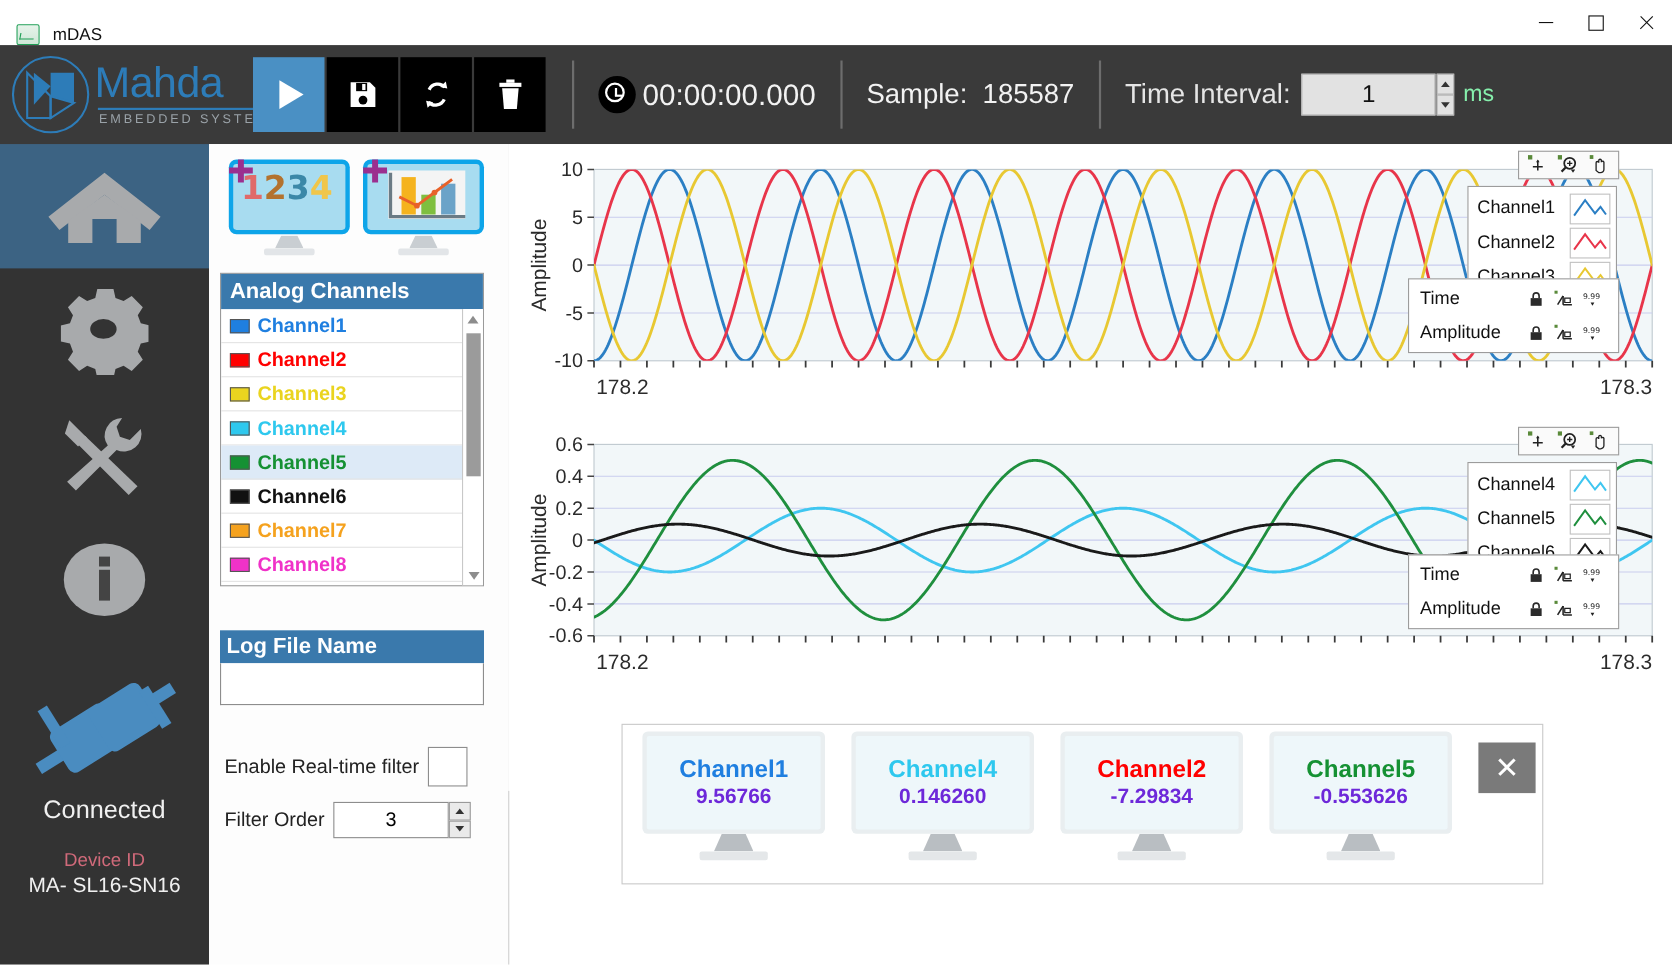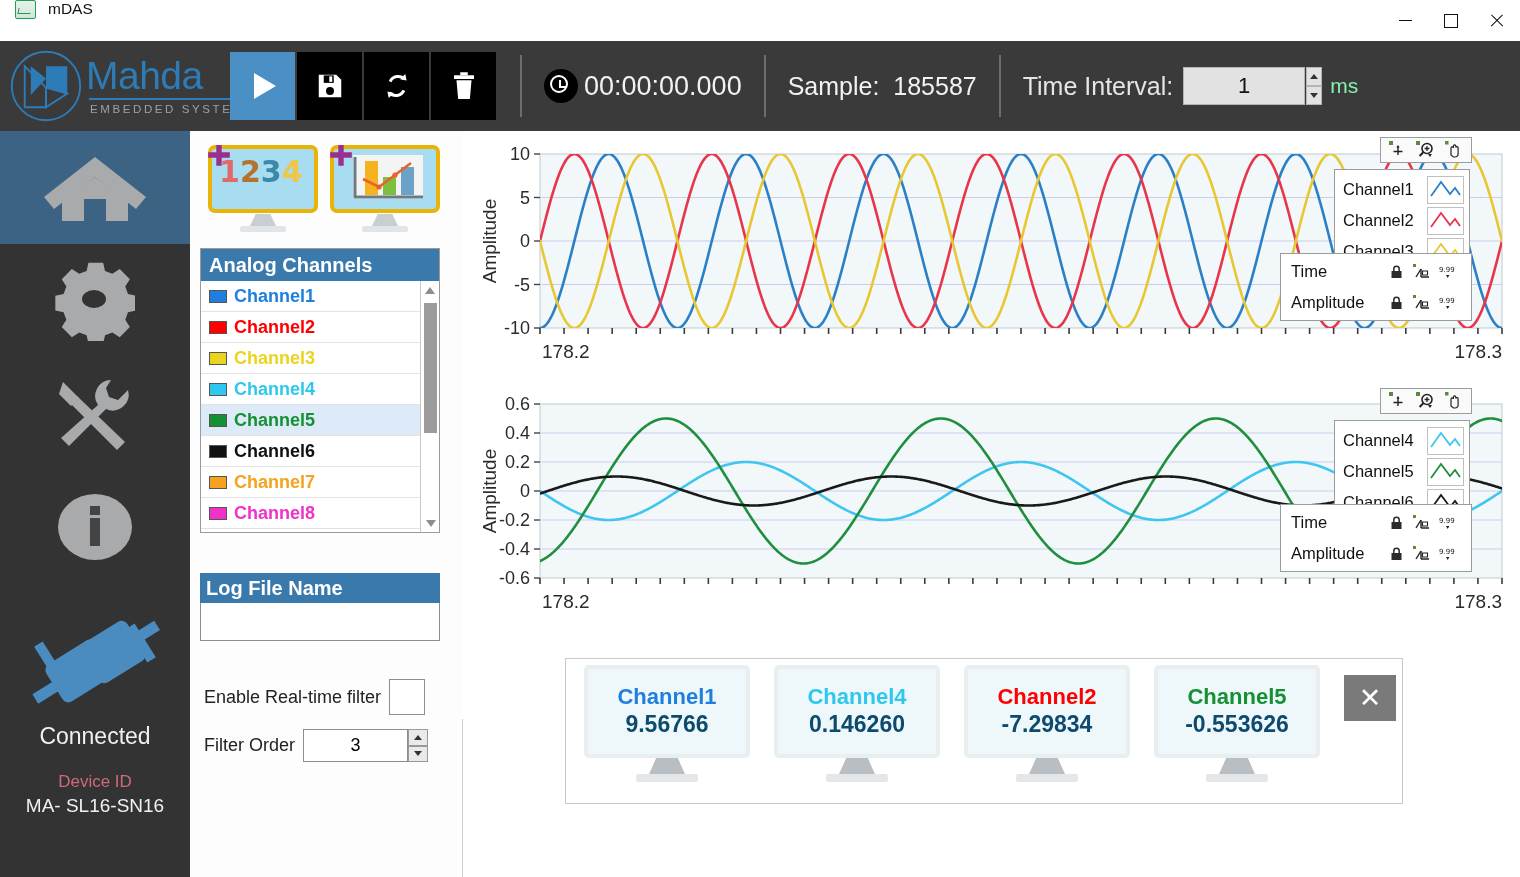--- a/index.html
+++ b/index.html
@@ -8,21 +8,21 @@
     font-family:"Liberation Sans", sans-serif;
     background:#ffffff;
     -webkit-font-smoothing:antialiased;
   }
   .app{position:relative;width:1520px;height:877px;}
 
   
   .titlebar{
     position:absolute;left:0;top:0;width:1520px;height:41px;
     background:#ffffff;border-bottom:1px solid #e8e8e8;
-    display:flex;align-items:flex-start;
+    display:flex;align-items:flex-end;
   }
   .tb-icon{
     width:19px;height:17px;margin-left:15px;border:1.6px solid #1f9e55;
     border-radius:2px;background:linear-gradient(#e7f3ea,#cfe7d7);
     position:relative;flex:none;
   }
   .tb-icon:before{
     content:"";position:absolute;left:2px;top:7px;width:12px;height:5px;
     border-bottom:1.6px solid #1f9e55;border-left:1.6px solid #1f9e55;
     transform:skewX(-10deg);
@@ -109,21 +109,21 @@
   .dev-sn{font-size:19px;color:#f0f0f0;margin-top:3px;}
 
   
   .panel{
     position:absolute;left:190px;top:131px;width:272px;height:746px;
     background:#fdfdfd;border-right:1px solid #cfcfcf;
   }
   .add-row{display:flex;gap:12px;padding:14px 0 0 18px;}
   .mon{width:110px;cursor:pointer;position:relative;}
   .mon-screen{
-    width:110px;height:68px;border-radius:7px;background:#eab308;padding:4px;box-sizing:border-box;
+    width:110px;height:68px;border-radius:7px;background:#0ea5e9;padding:4px;box-sizing:border-box;
     position:relative;overflow:hidden;
   }
   .mon-inner{
     width:100%;height:100%;background:#a8dcf0;border-radius:3px;position:relative;overflow:hidden;
   }
   .mon-stand{width:26px;height:12px;background:#c9ced2;margin:1px auto 0;
     clip-path:polygon(22% 0,78% 0,100% 100%,0 100%);}
   .mon-base{width:46px;height:6px;background:#e2e5e8;margin:0 auto;border-radius:2px;}
   .plus{
     position:absolute;left:-2px;top:-3px;width:26px;height:26px;z-index:3;
@@ -220,21 +220,21 @@
   }
   .card{width:166px;cursor:pointer;}
   .card-screen{
     width:166px;height:93px;background:#e9eef0;border-radius:5px;padding:4px;box-sizing:border-box;
   }
   .card-inner{
     width:100%;height:100%;background:#eef7fa;border-radius:2px;display:flex;flex-direction:column;
     align-items:center;justify-content:center;
   }
   .card-name{font-size:22px;font-weight:bold;line-height:1.25;}
-  .card-val{font-size:23px;font-weight:bold;color:#0c4a6e;line-height:1.3;}
+  .card-val{font-size:19px;font-weight:bold;color:#6d28d9;line-height:1.3;}
   .card-neck{width:36px;height:16px;background:#b9bec2;margin:0 auto;
     clip-path:polygon(20% 0,80% 0,100% 100%,0 100%);}
   .card-base{width:62px;height:8px;background:#e4e7e9;margin:0 auto;border-radius:2px;}
   .card-x{
     width:52px;height:46px;background:#7a7a7a;color:#fff;display:flex;align-items:center;
     justify-content:center;font-size:27px;cursor:pointer;margin-top:10px;
   }
 </style>
 </head>
 <body>

